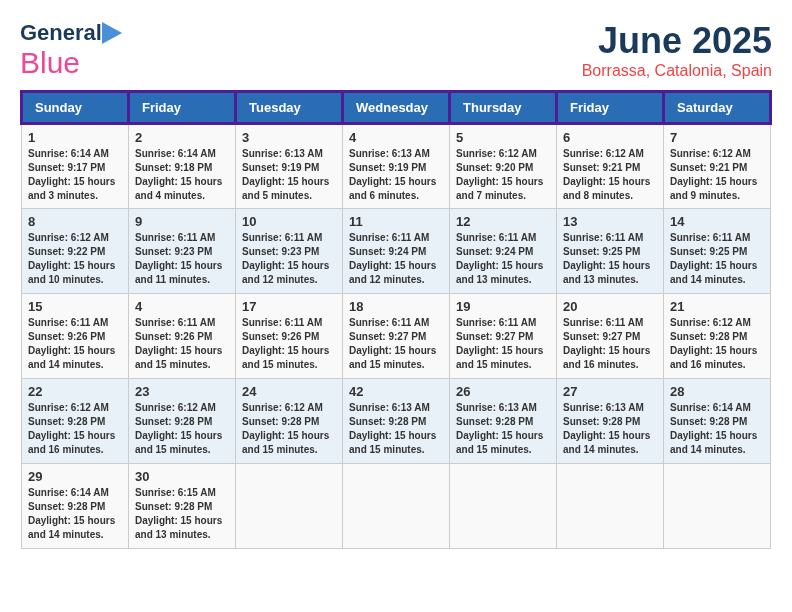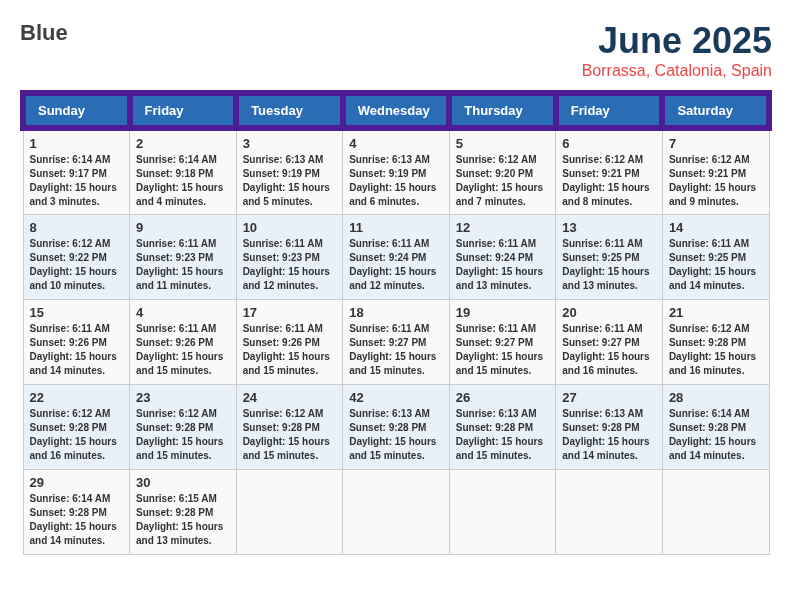--- a/index.html
+++ b/index.html
@@ -39,21 +39,21 @@
       border-collapse: collapse;
       font-size: 11px;
     }
     thead tr th {
       background-color: #2a6db5;
       color: #fff;
       text-align: left;
       padding: 7px 12px;
       font-size: 13px;
       font-weight: bold;
-      border: 6px solid #4c1d95;
+      border: 3px solid #4c1d95;
     }
     tbody tr td {
       border: 1px solid #ccc;
       vertical-align: top;
       padding: 5px 6px;
       min-height: 80px;
       height: 85px;
       color: #333;
       width: 14.28%;
     }
@@ -77,22 +77,28 @@
     }
     .empty-cell {
       background-color: #f9f9f9 !important;
     }
   </style>
 </head>
 <body>
 
 <div class="header">
   <div class="logo">
+  <div style="display:flex;align-items:center;">
+    <span style="font-size:22px;font-weight:bold;color:#1a3a5c;">General</span>
+    <svg width="20" height="22" viewBox="0 0 20 22">
+      <polygon points="0,0 20,11 0,22" fill="#4a90d9"></polygon>
+    </svg>
+  </div>
   <div>
-    <span style="font-size:22px;font-weight:bold;color:#404040;">Blue</span>
+    <span style="font-size:30px;font-weight:normal;color:#ec4899;">Blue</span>
   </div>
 </div>
   <div class="title-block">
     <h1>June 2025</h1>
     <h2>Borrassa, Catalonia, Spain</h2>
   </div>
 </div>
 
 <table>
   <thead>

